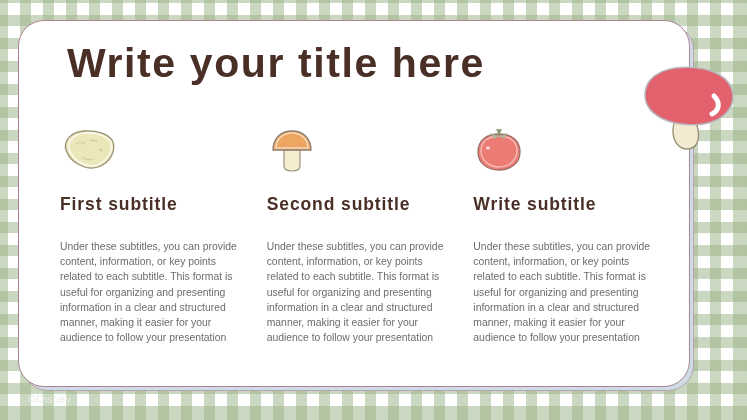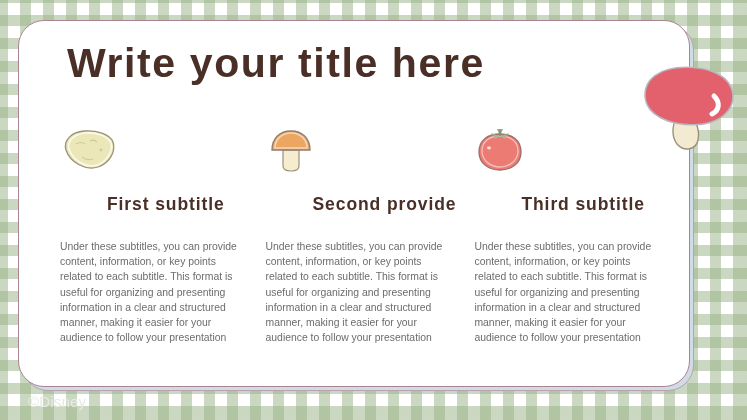--- a/index.html
+++ b/index.html
@@ -92,21 +92,20 @@
     display: flex;
     align-items: center;
   }
   .col-heading {
     margin-top: 18px;
     font-size: 17.5px;
     font-weight: bold;
     letter-spacing: 0.9px;
     color: #4a2f26;
     white-space: nowrap;
-    margin-left: 47px;
   }
   .col-body {
     margin-top: 24px;
     font-size: 10.4px;
     line-height: 15.2px;
     color: #6c6c6c;
     width: 186px;
   }
 
   
@@ -117,21 +116,21 @@
     width: 108px;
     height: 96px;
     pointer-events: none;
   }
 
   
   #credit {
     position: absolute;
     left: 28px;
     top: 393px;
-    font-size: 15px;
+    font-size: 11px;
     color: #e7eae4;
     letter-spacing: 0.2px;
   }
 </style>
 </head>
 <body>
 
 <div id="slide">
 
   <div id="card-shadow-layer"></div>
@@ -157,39 +156,39 @@
     </div>
 
     <div class="column">
       <div class="col-icon">
         <svg width="50" height="48" viewBox="0 0 50 48">
           <path d="M17 24 h16 v16 q0 5 -8 5 q-8 0 -8 -5 Z" fill="#f6eccf" stroke="#9b9378" stroke-width="1.2"></path>
           <path d="M6 24 C6 12 14 5 25 5 C36 5 44 12 44 24 Z" fill="#eda661" stroke="#8d7f71" stroke-width="1.3"></path>
           <path d="M9 22 C9 13 16 7 25 7 C34 7 41 13 41 22 Z" fill="none" stroke="#ffffff" stroke-width="1.5" opacity="0.55"></path>
         </svg>
       </div>
-      <div class="col-heading">Second provide</div>
+      <div class="col-heading">Second subtitle</div>
       <div class="col-body">Under these subtitles, you can provide content, information, or key points related to each subtitle. This format is useful for organizing and presenting information in a clear and structured manner, making it easier for your audience to follow your presentation</div>
     </div>
 
     <div class="column">
       <div class="col-icon">
         <svg width="54" height="48" viewBox="0 0 54 48">
           <path d="M5 26 C5 14 14 8 26 8 C38 8 47 14 47 26 C47 37 38 44 26 44 C14 44 5 37 5 26 Z" fill="#ec7b73" stroke="#9b6f6b" stroke-width="1.3"></path>
           <path d="M8 25 C8 15 16 10 26 10 C36 10 44 15 44 25 C44 34 36 41 26 41 C16 41 8 34 8 25 Z" fill="none" stroke="#ffffff" stroke-width="1.4" opacity="0.5"></path>
           <path d="M26 10 l-9 -3 l4 5 Z" fill="#9aa88a"></path>
           <path d="M26 10 l9 -3 l-4 5 Z" fill="#9aa88a"></path>
           <path d="M26 10 l-3 -7 l6 0 Z" fill="#9aa88a"></path>
           <path d="M26 10 l-6 -1 l1 4 Z" fill="#aab79c"></path>
           <path d="M26 10 l6 -1 l-1 4 Z" fill="#aab79c"></path>
           <rect x="25" y="4" width="2" height="6" rx="1" fill="#84936f"></rect>
           <ellipse cx="15" cy="22" rx="2" ry="1.4" fill="#ffffff" opacity="0.75"></ellipse>
         </svg>
       </div>
-      <div class="col-heading">Third subtitle</div>
+      <div class="col-heading">Write subtitle</div>
       <div class="col-body">Under these subtitles, you can provide content, information, or key points related to each subtitle. This format is useful for organizing and presenting information in a clear and structured manner, making it easier for your audience to follow your presentation</div>
     </div>
 
   </div>
 
   <svg id="mushroom-decoration" viewBox="0 0 108 96">
     <path d="M40 56 C34 60 33 74 39 82 C46 90 58 88 60 78 C62 68 58 58 52 54 Z" fill="#f3ead2" stroke="#9b9378" stroke-width="1.4"></path>
     <path d="M8 36 C6 18 22 6 48 6 C74 6 92 16 94 32 C96 48 80 62 56 62 C30 62 10 52 8 36 Z" fill="#e2616c" stroke="#b8b5bd" stroke-width="3.2"></path>
     <path d="M8 36 C6 18 22 6 48 6 C74 6 92 16 94 32 C96 48 80 62 56 62 C30 62 10 52 8 36 Z" fill="#e2616c"></path>
     <path d="M76 34 C82 40 82 48 74 52" fill="none" stroke="#ffffff" stroke-width="5" stroke-linecap="round"></path>

